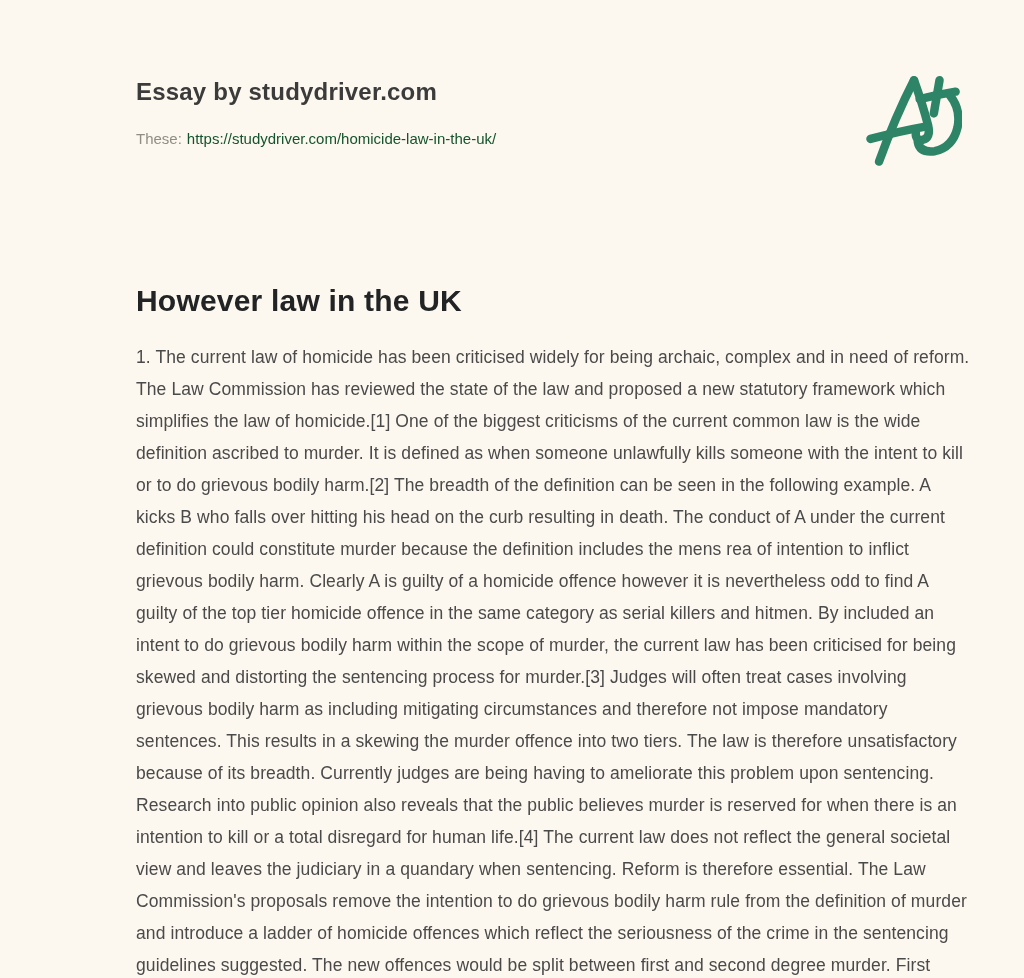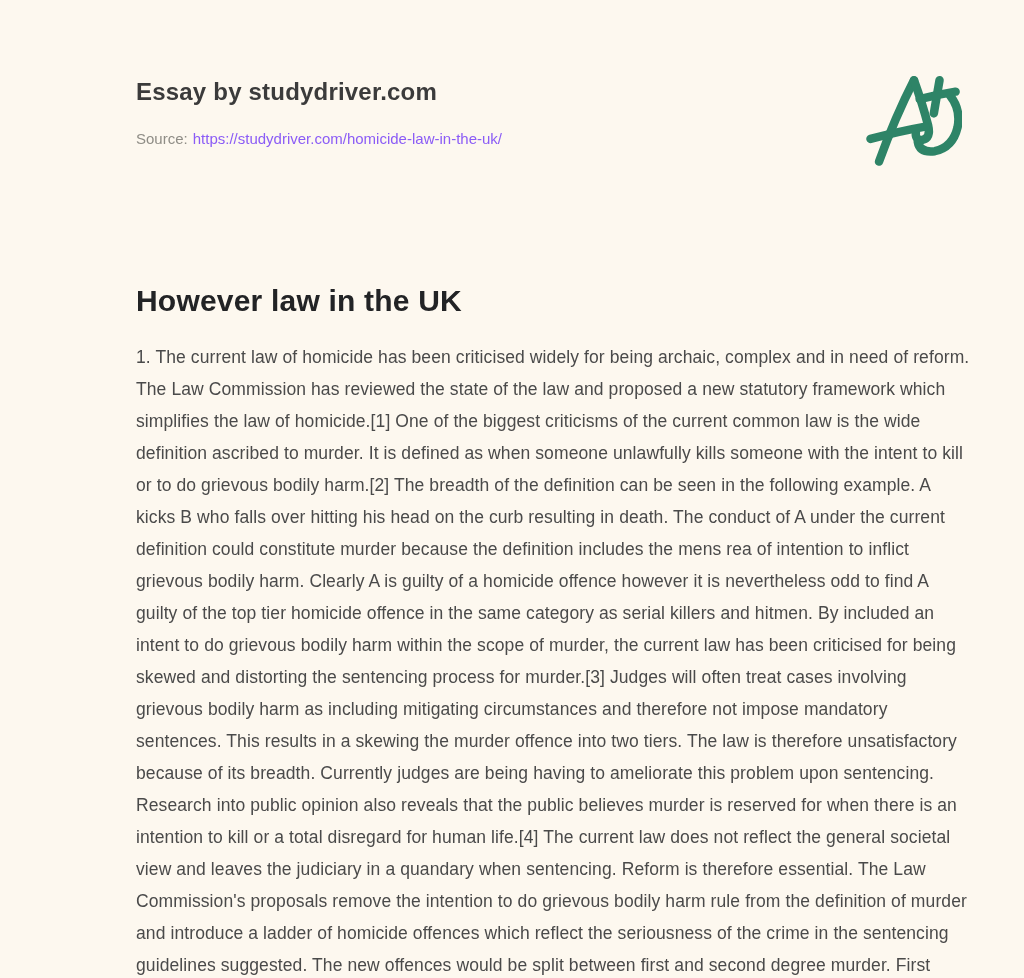--- a/index.html
+++ b/index.html
@@ -35,21 +35,21 @@
   }
   .source-line {
     margin-top: 24px;
     font-size: 15px;
   }
   .source-label {
     color: #8f8d86;
     margin-right: 5px;
   }
   .source-link {
-    color: #8b5cf6;
+    color: #14532d;
     text-decoration: none;
     cursor: pointer;
   }
   .logo {
     width: 96px;
     height: 104px;
     flex: 0 0 auto;
     margin-top: 4px;
     margin-right: 8px;
   }
@@ -75,21 +75,21 @@
 </style>
 </head>
 <body>
 
 <div class="page">
 
   <div class="header">
     <div class="header-left">
       <h1 class="byline">Essay by studydriver.com</h1>
       <div class="source-line">
-        <span class="source-label">Source:</span><a class="source-link" href="#">https://studydriver.com/homicide-law-in-the-uk/</a>
+        <span class="source-label">These:</span><a class="source-link" href="#">https://studydriver.com/homicide-law-in-the-uk/</a>
       </div>
     </div>
 
     <div class="logo">
       <svg viewBox="0 0 100 110" fill="none" xmlns="http://www.w3.org/2000/svg">
         <g stroke="#2e8467" stroke-width="9" stroke-linecap="round" fill="none">
 
           <path d="M13 99 Q30 52 50 13"></path>
 
           <path d="M50 13 Q59 38 65 61 Q68 74 59 76 Q51 77 52 68"></path>

